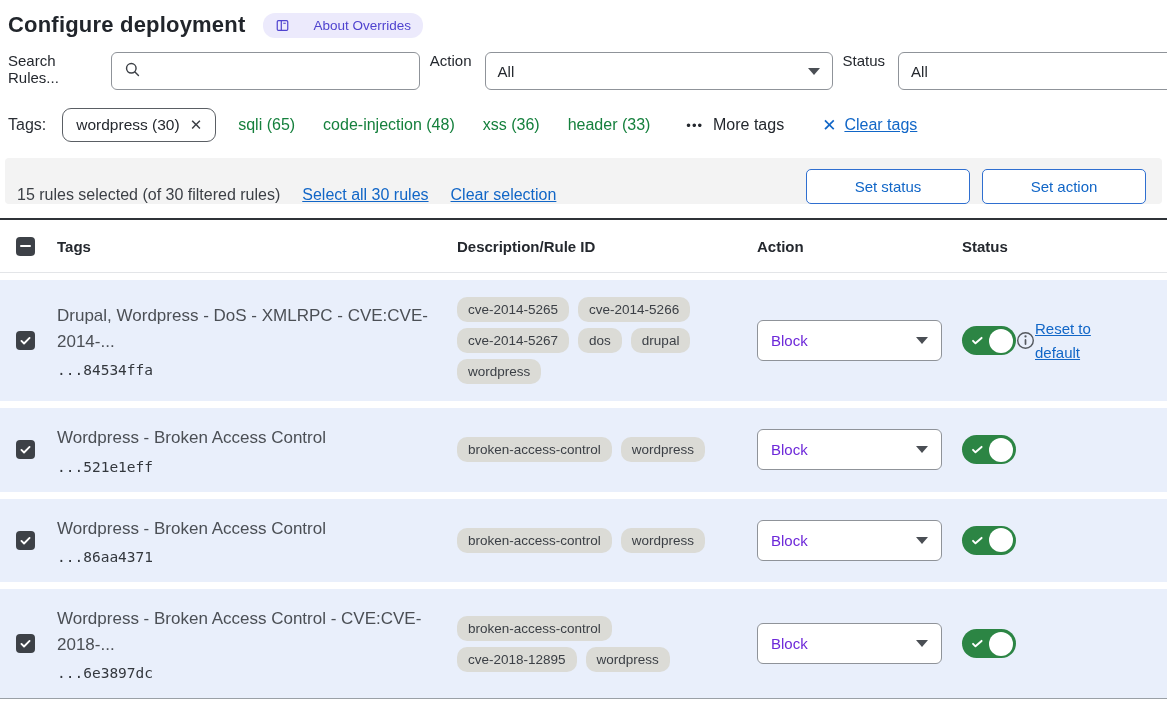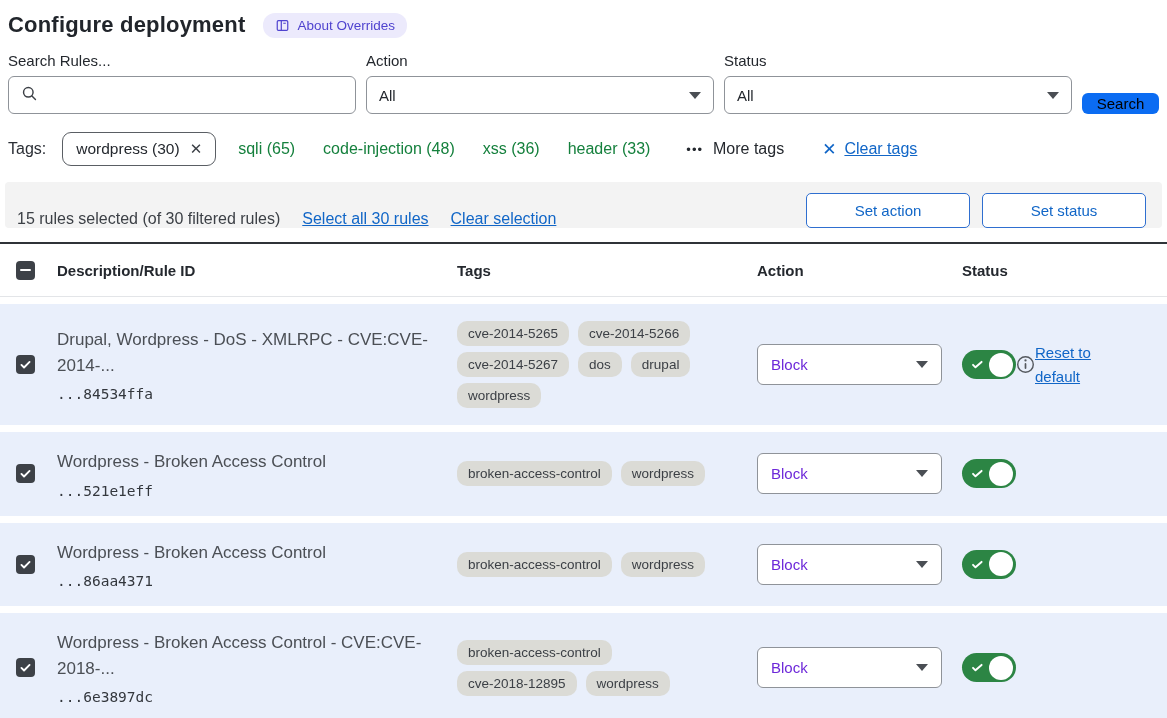--- a/index.html
+++ b/index.html
@@ -3,27 +3,27 @@
 <meta charset="utf-8">
 <style>
   * { box-sizing: border-box; margin: 0; padding: 0; }
   html,body { width:1167px; height:718px; background:#fff; overflow:hidden;
     font-family:"Liberation Sans", sans-serif; color:#2b2f36; }
   .page { width:1167px; padding-top:10px; }
 
   
   .titlebar { display:flex; align-items:center; gap:18px; margin:2px 8px 14px 8px; }
   .titlebar h1 { font-size:22px; font-weight:700; color:#21252b; letter-spacing:.2px; }
-  .badge { display:inline-flex; align-items:center; gap:7px; background:#eceafc;
+  .badge { display:inline-flex; align-items:center; gap:23px; background:#eceafc;
     color:#4f43cf; font-size:13.5px; padding:5px 12px; border-radius:12px; cursor:pointer; }
   .badge svg { display:block; }
 
   
   .filters { display:flex; align-items:flex-end; gap:10px; margin:0 8px 18px 8px; }
-  .field { display:flex; flex-direction:column; gap:7px; }
+  .field { display:flex; flex-direction:row; gap:13px; }
   .field > label { font-size:15px; color:#24282e; }
   .ctrl { width:348px; height:38px; border:1px solid #8f9399; border-radius:6px;
     background:#fff; display:flex; align-items:center; padding:0 12px; gap:8px; }
   .ctrl input { border:none; outline:none; flex:1; font-size:15px; height:30px;
     font-family:"Liberation Sans", sans-serif; background:transparent; }
   .selectlike { cursor:pointer; justify-content:space-between; }
   .selectlike .val { font-size:15px; color:#24282e; }
   .caret { width:0; height:0; border-left:6px solid transparent;
     border-right:6px solid transparent; border-top:7px solid #4a4e54; }
   .search-btn { width:84px; height:21px; background:#0b6cf2; color:#000000; border:none;
@@ -151,34 +151,34 @@
       <span class="x">✕</span>
       <span class="t">Clear tags</span>
     </span>
   </div>
 
   <div class="selbar">
     <span class="summary">15 rules selected (of 30 filtered rules)</span>
     <span class="sel-link">Select all 30 rules</span>
     <span class="sel-link">Clear selection</span>
     <span class="spacer"></span>
+    <button class="sel-btn">Set status</button>
     <button class="sel-btn">Set action</button>
-    <button class="sel-btn">Set status</button>
   </div>
 
   <div class="table">
 
     <div class="tgrid thead">
       <div class="cb-cell">
         <span class="checkbox">
             <span class="bar"></span>
           </span>
       </div>
+      <div class="hcell">Tags</div>
       <div class="hcell">Description/Rule ID</div>
-      <div class="hcell">Tags</div>
       <div class="hcell">Action</div>
       <div class="hcell">Status</div>
     </div>
 
     <div class="tgrid row">
       <div class="cb-cell">
         <span class="checkbox">
             <svg width="13" height="13" viewBox="0 0 16 16">
               <path d="M3 8.5l3.2 3.2L13 4.8" stroke="#fff" stroke-width="2.3" fill="none" stroke-linecap="round" stroke-linejoin="round"></path>
             </svg>

